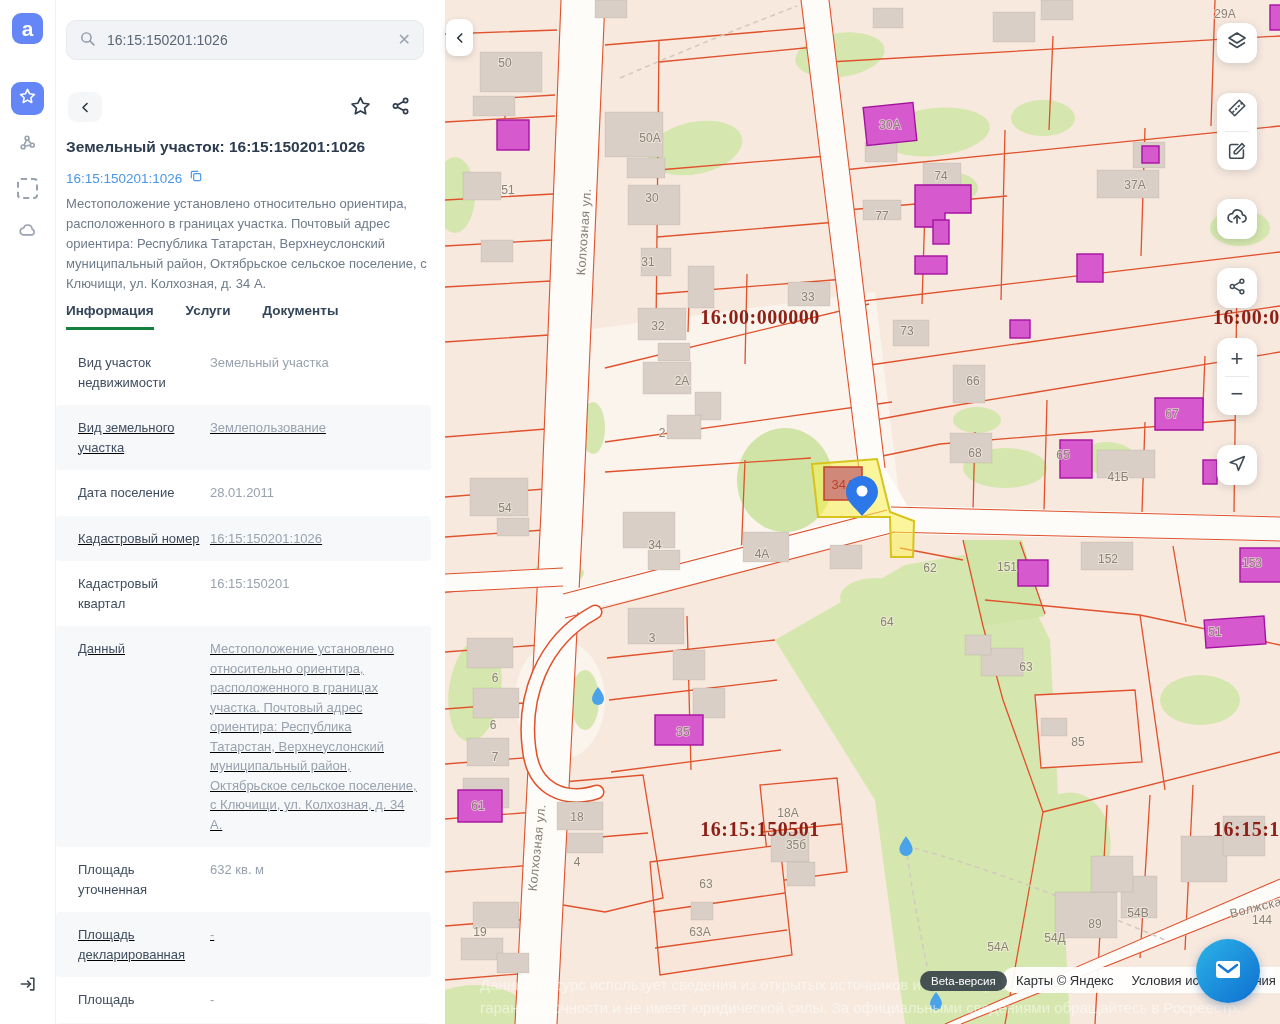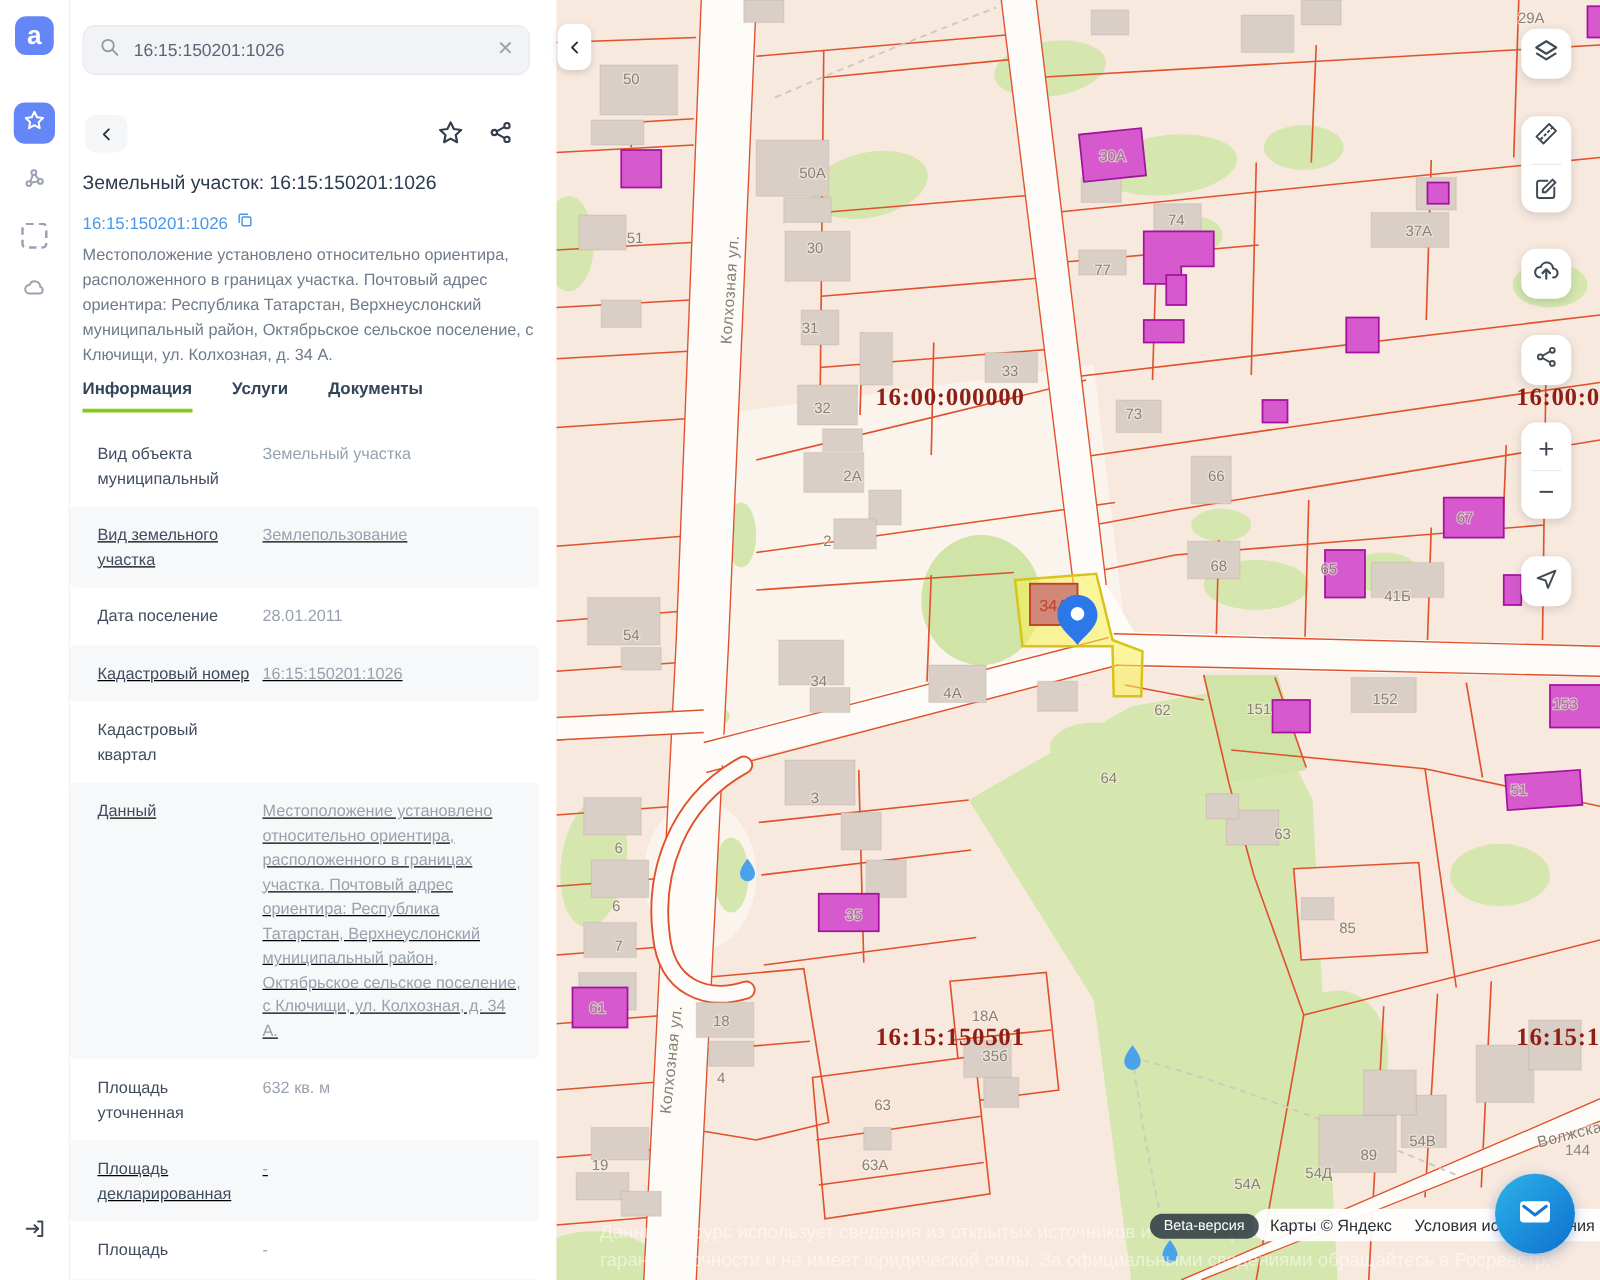--- a/index.html
+++ b/index.html
@@ -14,27 +14,27 @@
   .dashed-sq{width:17px;height:17px;border:2px dashed #98a2b0;border-radius:4px;}
 
   
   #panel{position:absolute;left:56px;top:0;width:389px;height:1024px;background:#fff;z-index:25;overflow:hidden;}
   .searchbox{position:absolute;left:10px;top:20px;width:358px;height:40px;background:#f1f3f6;border:1px solid #e7eaef;border-radius:10px;display:flex;align-items:center;padding:0 12px;box-sizing:border-box;}
   .searchbox input{flex:1;border:none;background:transparent;outline:none;font-size:14px;color:#5a6675;font-family:"Liberation Sans",sans-serif;margin-left:9px;}
   .clear-x{color:#9aa4b1;font-size:16px;line-height:1;}
   .hdr-row{position:absolute;left:10px;top:92px;width:358px;height:32px;}
   .back-btn{position:absolute;left:2px;top:0;width:34px;height:30px;background:#f4f6f8;border-radius:9px;display:flex;align-items:center;justify-content:center;color:#33414f;}
   .hdr-ico{position:absolute;top:3px;color:#2f3d4d;}
-  .title{position:absolute;left:10px;top:138px;width:360px;font-size:15.5px;font-weight:normal;color:#2d3c4e;}
+  .title{position:absolute;left:10px;top:138px;width:360px;font-size:15.5px;font-weight:bold;color:#2d3c4e;}
   .cadlink-row{position:absolute;left:10px;top:169px;display:flex;align-items:center;gap:7px;}
   .cadlink{font-size:13.5px;color:#4a96e8;}
   .desc{position:absolute;left:10px;top:194px;width:366px;font-size:13px;line-height:1.54;color:#6e7b8a;}
   .tabs{position:absolute;left:10px;top:303px;display:flex;gap:32px;}
   .tab{font-size:13.5px;font-weight:bold;color:#34455a;padding-bottom:9px;}
-  .tab.active{border-bottom:3px solid #84cc16;}
+  .tab.active{border-bottom:3px solid #15803d;}
   #info-table{position:absolute;left:0px;top:340px;width:389px;}
   .info-row{display:flex;padding:13px 14px 13px 22px;box-sizing:border-box;width:375px;}
   .info-row.odd{background:#f7f8fa;border-radius:4px;text-decoration:underline;}
   .info-label{width:132px;flex:0 0 132px;font-size:13px;line-height:1.5;color:#3f4d5f;padding-right:10px;box-sizing:border-box;}
   .info-value{flex:1;font-size:13px;line-height:1.5;color:#98a2ae;}
 
   
   #map{position:absolute;left:445px;top:0;width:835px;height:1024px;background:#f7e9de;overflow:hidden;}
   #map svg{display:block;}
   .pnum{fill:#8b8176;font-size:12px;paint-order:stroke;stroke:rgba(250,242,232,0.55);stroke-width:2px;text-anchor:middle;}
@@ -153,37 +153,38 @@
     <div class="desc">Местоположение установлено относительно ориентира, расположенного в границах участка. Почтовый адрес ориентира: Республика Татарстан, Верхнеуслонский муниципальный район, Октябрьское сельское поселение, с Ключищи, ул. Колхозная, д. 34 А.</div>
 
     <div class="tabs" id="tabs">
         <div class="tab active">Информация</div>
         <div class="tab">Услуги</div>
         <div class="tab">Документы</div>
       </div>
 
     <div id="info-table">
         <div class="info-row">
-          <div class="info-label">Вид объекта муниципальный</div>
+          <div class="info-label">Вид участок недвижимости</div>
           <div class="info-value">Земельный участка</div>
         </div>
         <div class="info-row odd">
           <div class="info-label">Вид земельного участка</div>
           <div class="info-value">Землепользование</div>
         </div>
         <div class="info-row">
           <div class="info-label">Дата поселение</div>
           <div class="info-value">28.01.2011</div>
         </div>
         <div class="info-row odd">
           <div class="info-label">Кадастровый номер</div>
           <div class="info-value">16:15:150201:1026</div>
         </div>
         <div class="info-row">
           <div class="info-label">Кадастровый квартал</div>
+          <div class="info-value">16:15:150201</div>
         </div>
         <div class="info-row odd">
           <div class="info-label">Данный</div>
           <div class="info-value">Местоположение установлено относительно ориентира, расположенного в границах участка. Почтовый адрес ориентира: Республика Татарстан, Верхнеуслонский муниципальный район, Октябрьское сельское поселение, с Ключищи, ул. Колхозная, д. 34 А.</div>
         </div>
         <div class="info-row">
           <div class="info-label">Площадь уточненная</div>
           <div class="info-value">632 кв. м</div>
         </div>
         <div class="info-row odd">

